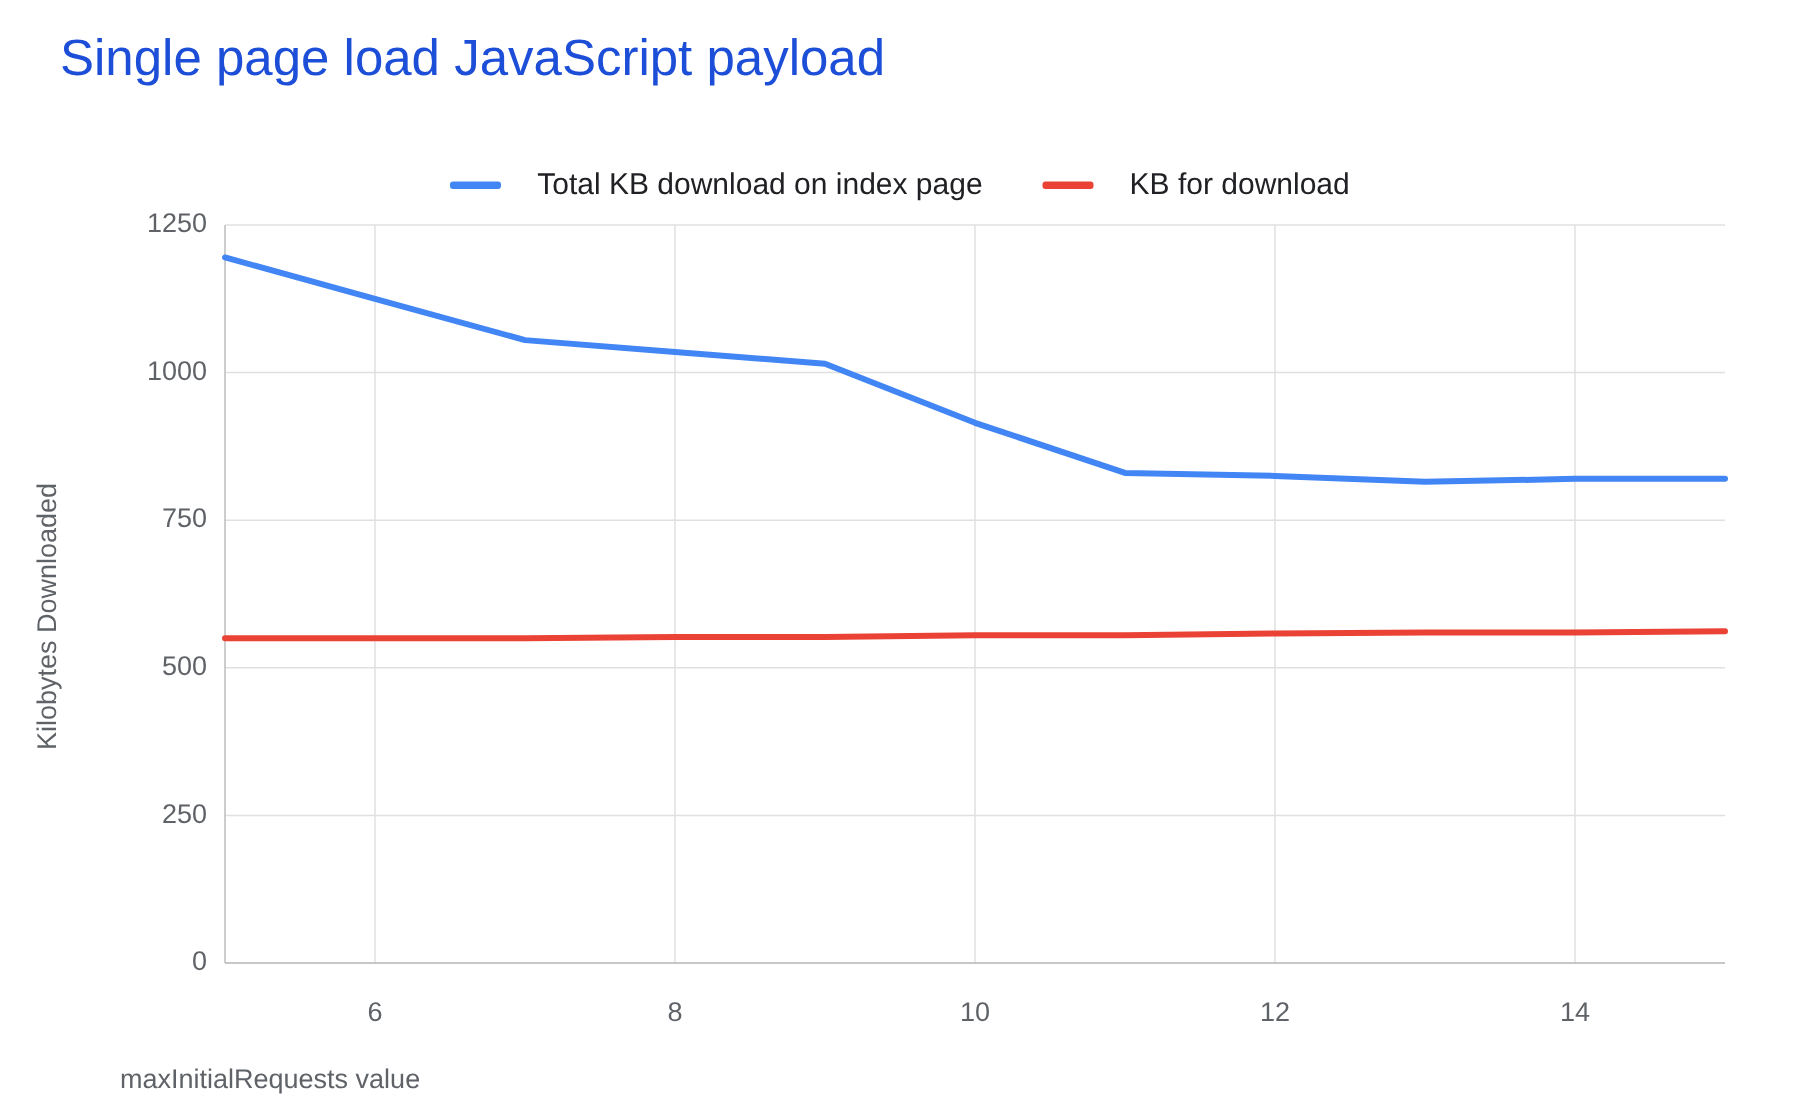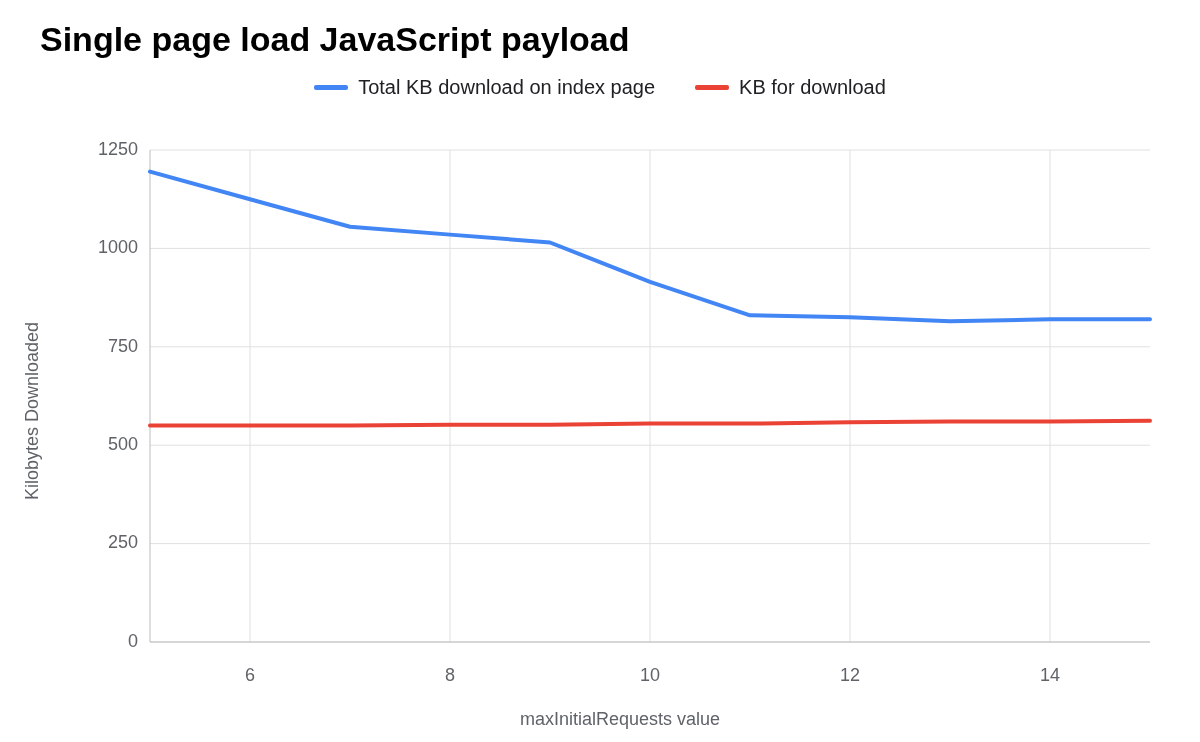--- a/index.html
+++ b/index.html
@@ -16,38 +16,39 @@
     position: relative;
     width: 1200px;
     height: 742px;
     box-sizing: border-box;
   }
   .title {
     position: absolute;
     left: 40px;
     top: 20px;
     font-size: 34px;
-    color: #000000;
-    font-weight: 700;
+    color: #1d4ed8;
+    font-weight: 400;
   }
   .legend {
     position: absolute;
     top: 76px;
     left: 0;
     right: 0;
     display: flex;
     justify-content: center;
     gap: 40px;
     font-size: 20px;
     color: #202124;
   }
   .legend-item {
     display: flex;
     align-items: center;
-    gap: 10px;
+    gap: 24px;
+    margin-top: 36px;
   }
   .swatch {
     width: 34px;
     height: 5px;
     border-radius: 2px;
   }
   .swatch.blue { background: #4285f4; }
   .swatch.red  { background: #ea4335; }
 
   .chart-area {
@@ -66,21 +67,21 @@
     transform-origin: center center;
     font-size: 18px;
     color: #5f6368;
     white-space: nowrap;
   }
   .xlabel {
     position: absolute;
     left: 0;
     right: 0;
     bottom: -28px;
-    text-align: center;
+    text-align: left;
     font-size: 18px;
     color: #5f6368;
   }
   svg.plot {
     position: absolute;
     inset: 0;
     width: 100%;
     height: 100%;
     overflow: visible;
   }

